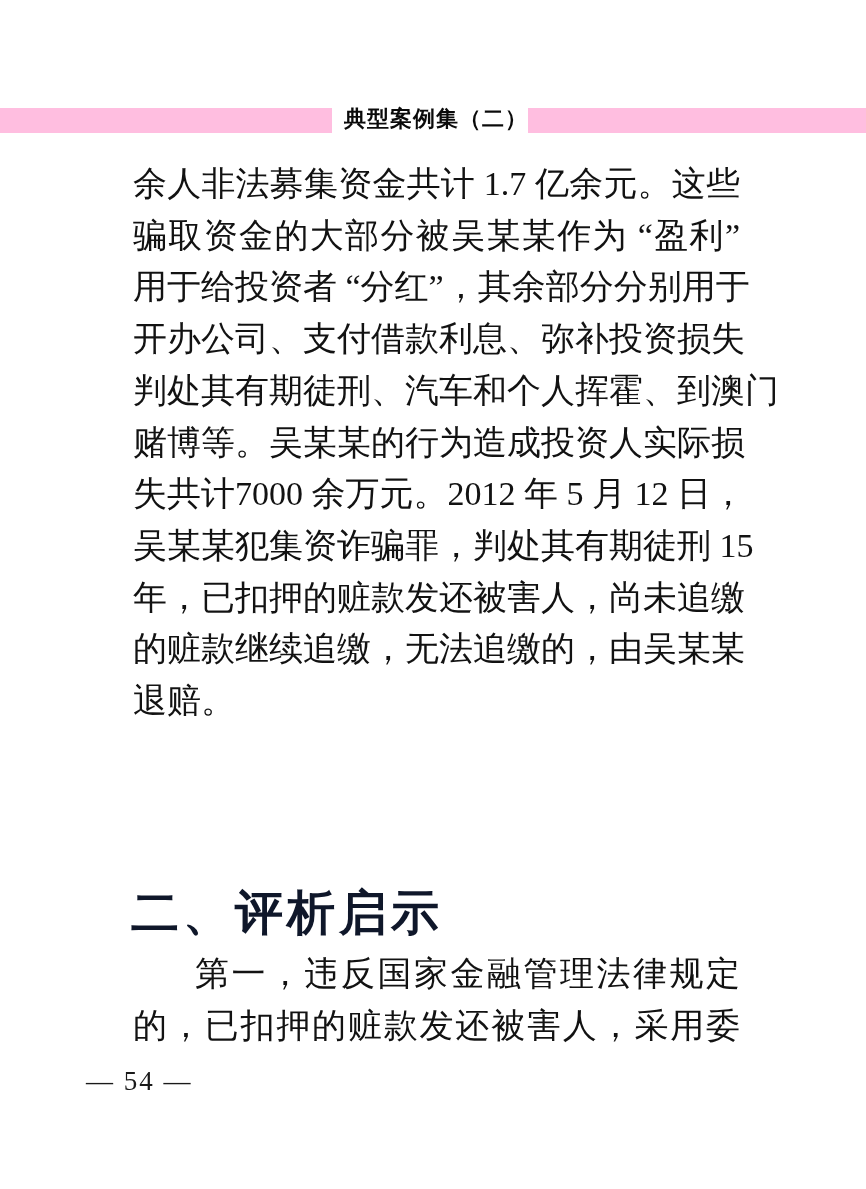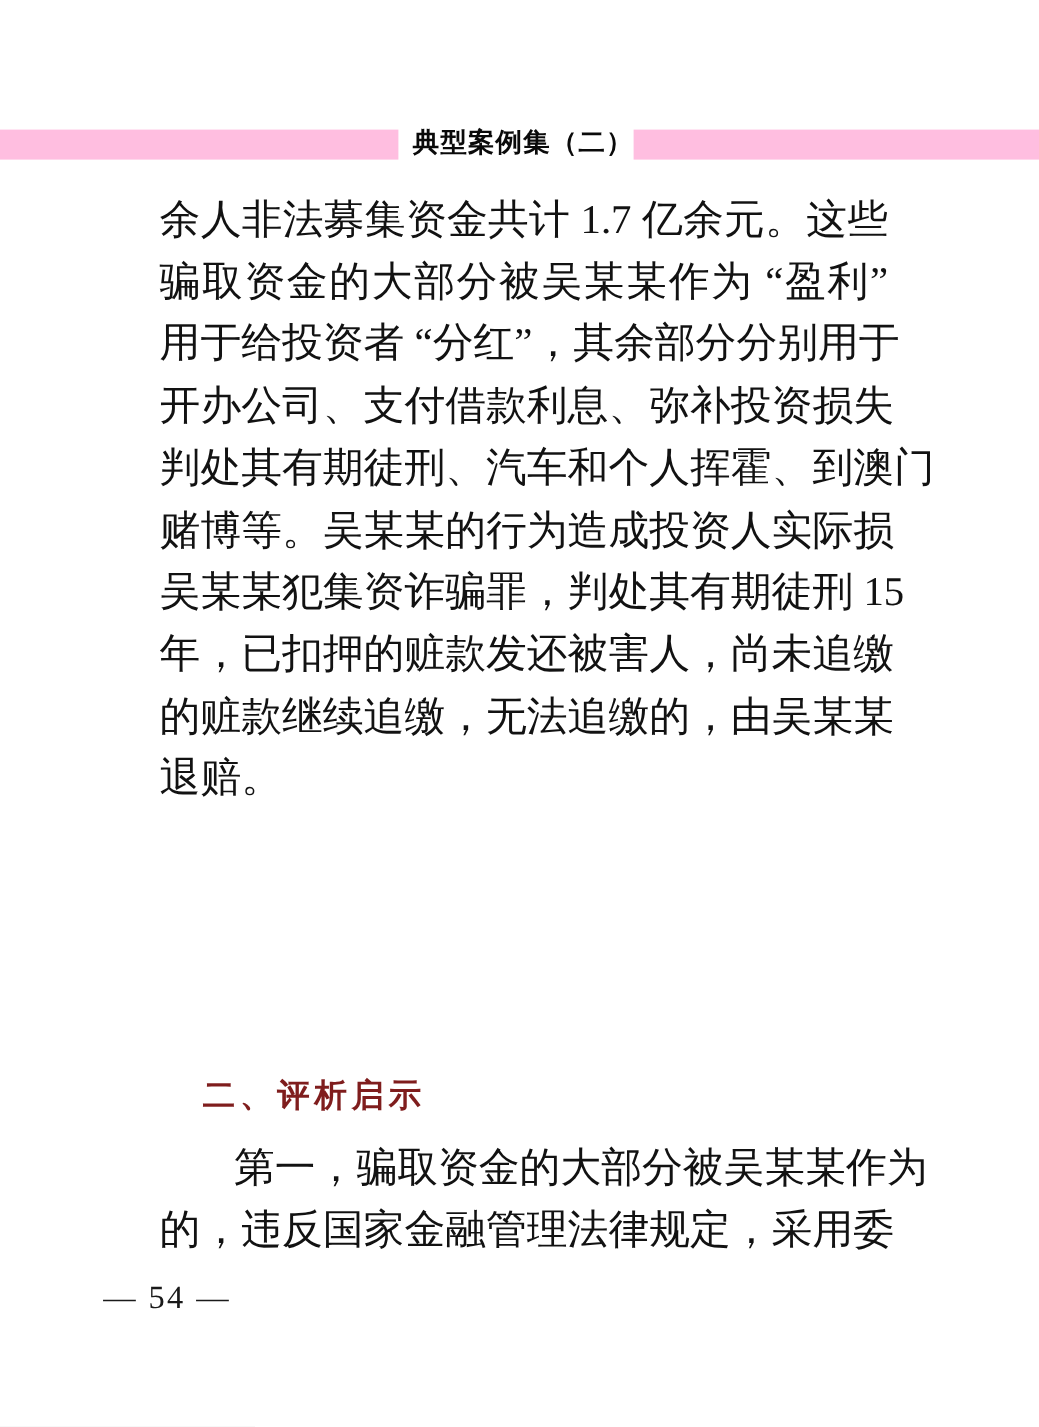--- a/index.html
+++ b/index.html
@@ -65,26 +65,25 @@
   .tline.indent {
     padding-left: 62px;
   }
   
   .section-heading {
     position: absolute;
     left: 131px;
     top: 890px;
     font-family: "Liberation Sans", "DejaVu Sans", sans-serif;
     font-weight: bold;
-    font-size: 27px;
+    font-size: 48px;
     line-height: 46px;
     letter-spacing: 4px;
-    color: #7f1d1d;
+    color: #0f172a;
     white-space: nowrap;
-    margin-left: 38px;
   }
   
   .page-number {
     position: absolute;
     left: 86px;
     top: 1064px;
     font-size: 27px;
     line-height: 34px;
     letter-spacing: 2px;
     color: #1a1a1a;
@@ -100,28 +99,29 @@
   <div class="header-band-right"></div>
   <div class="header-title">典型案例集（二）</div>
 
   <div class="body-block para1">
     <div class="tline">余人非法募集资金共计 1.7 亿余元。这些</div>
     <div class="tline">骗取资金的大部分被吴某某作为 “盈利”</div>
     <div class="tline">用于给投资者 “分红”，其余部分分别用于</div>
     <div class="tline">开办公司、支付借款利息、弥补投资损失</div>
     <div class="tline">判处其有期徒刑、汽车和个人挥霍、到澳门</div>
     <div class="tline">赌博等。吴某某的行为造成投资人实际损</div>
+    <div class="tline">失共计7000 余万元。2012 年 5 月 12 日，</div>
     <div class="tline">吴某某犯集资诈骗罪，判处其有期徒刑 15</div>
     <div class="tline">年，已扣押的赃款发还被害人，尚未追缴</div>
     <div class="tline">的赃款继续追缴，无法追缴的，由吴某某</div>
     <div class="tline no-fill">退赔。</div>
   </div>
 
   <div class="section-heading">二、评析启示</div>
 
   <div class="body-block para2">
-    <div class="tline indent">第一，骗取资金的大部分被吴某某作为</div>
-    <div class="tline">的，违反国家金融管理法律规定，采用委</div>
+    <div class="tline indent">第一，违反国家金融管理法律规定</div>
+    <div class="tline">的，已扣押的赃款发还被害人，采用委</div>
   </div>
 
   <div class="page-number">— 54 —</div>
 
 </div>
 
 </body></html>

